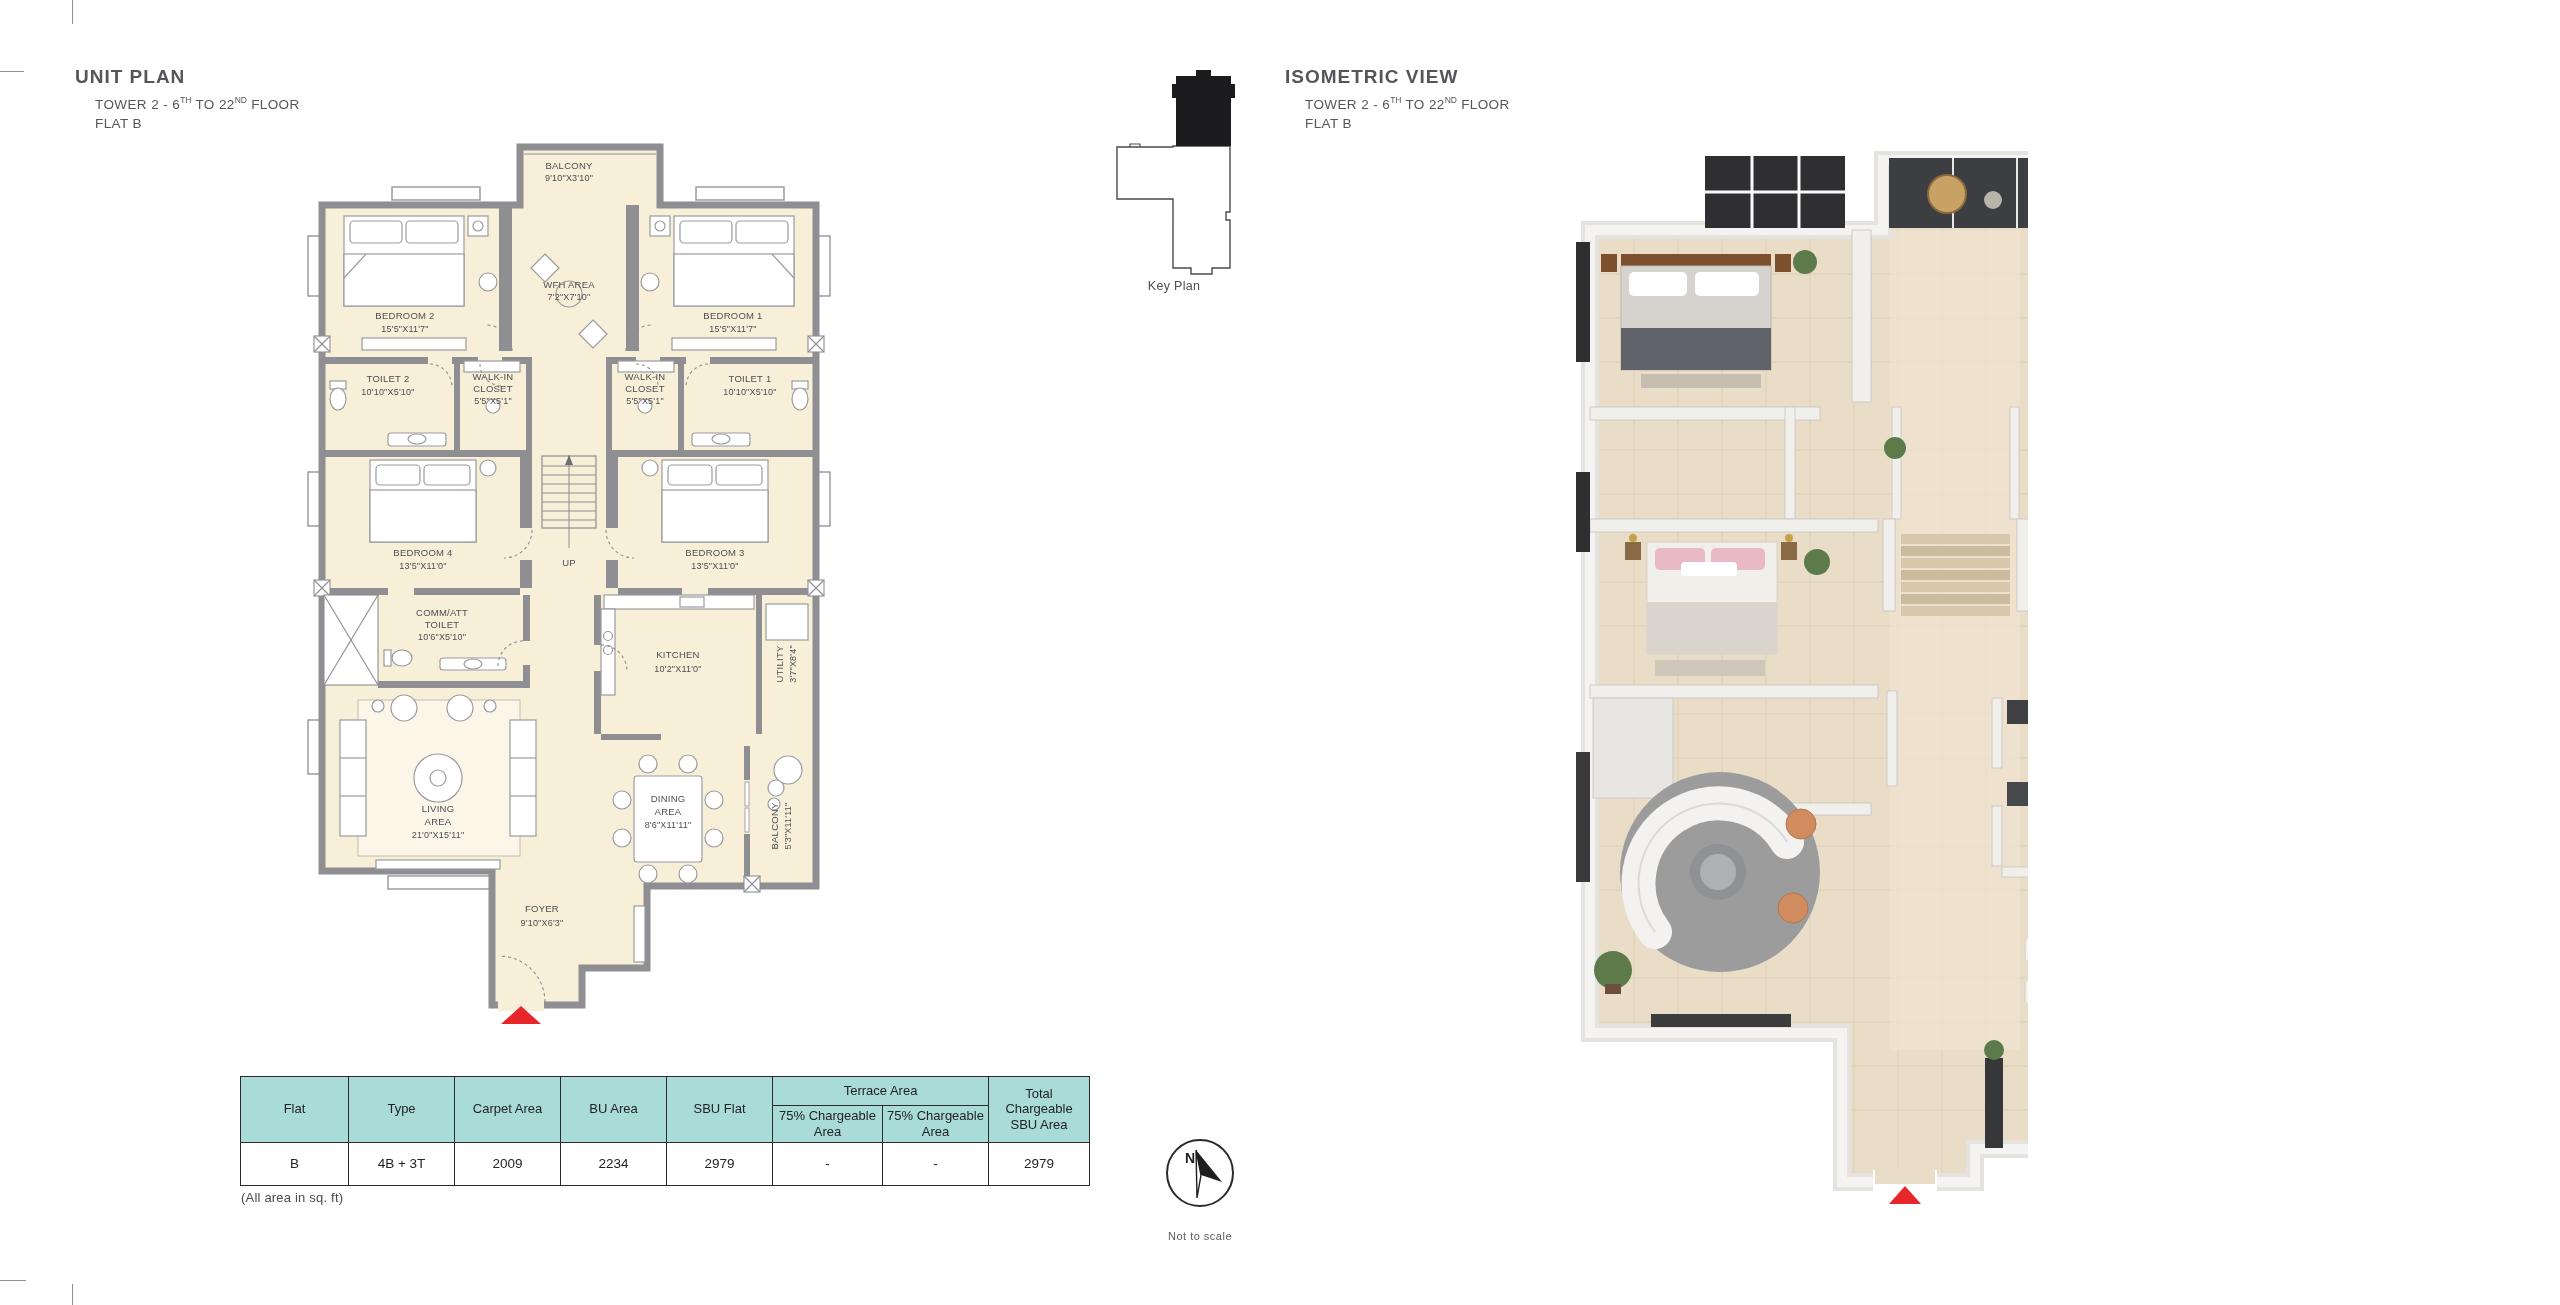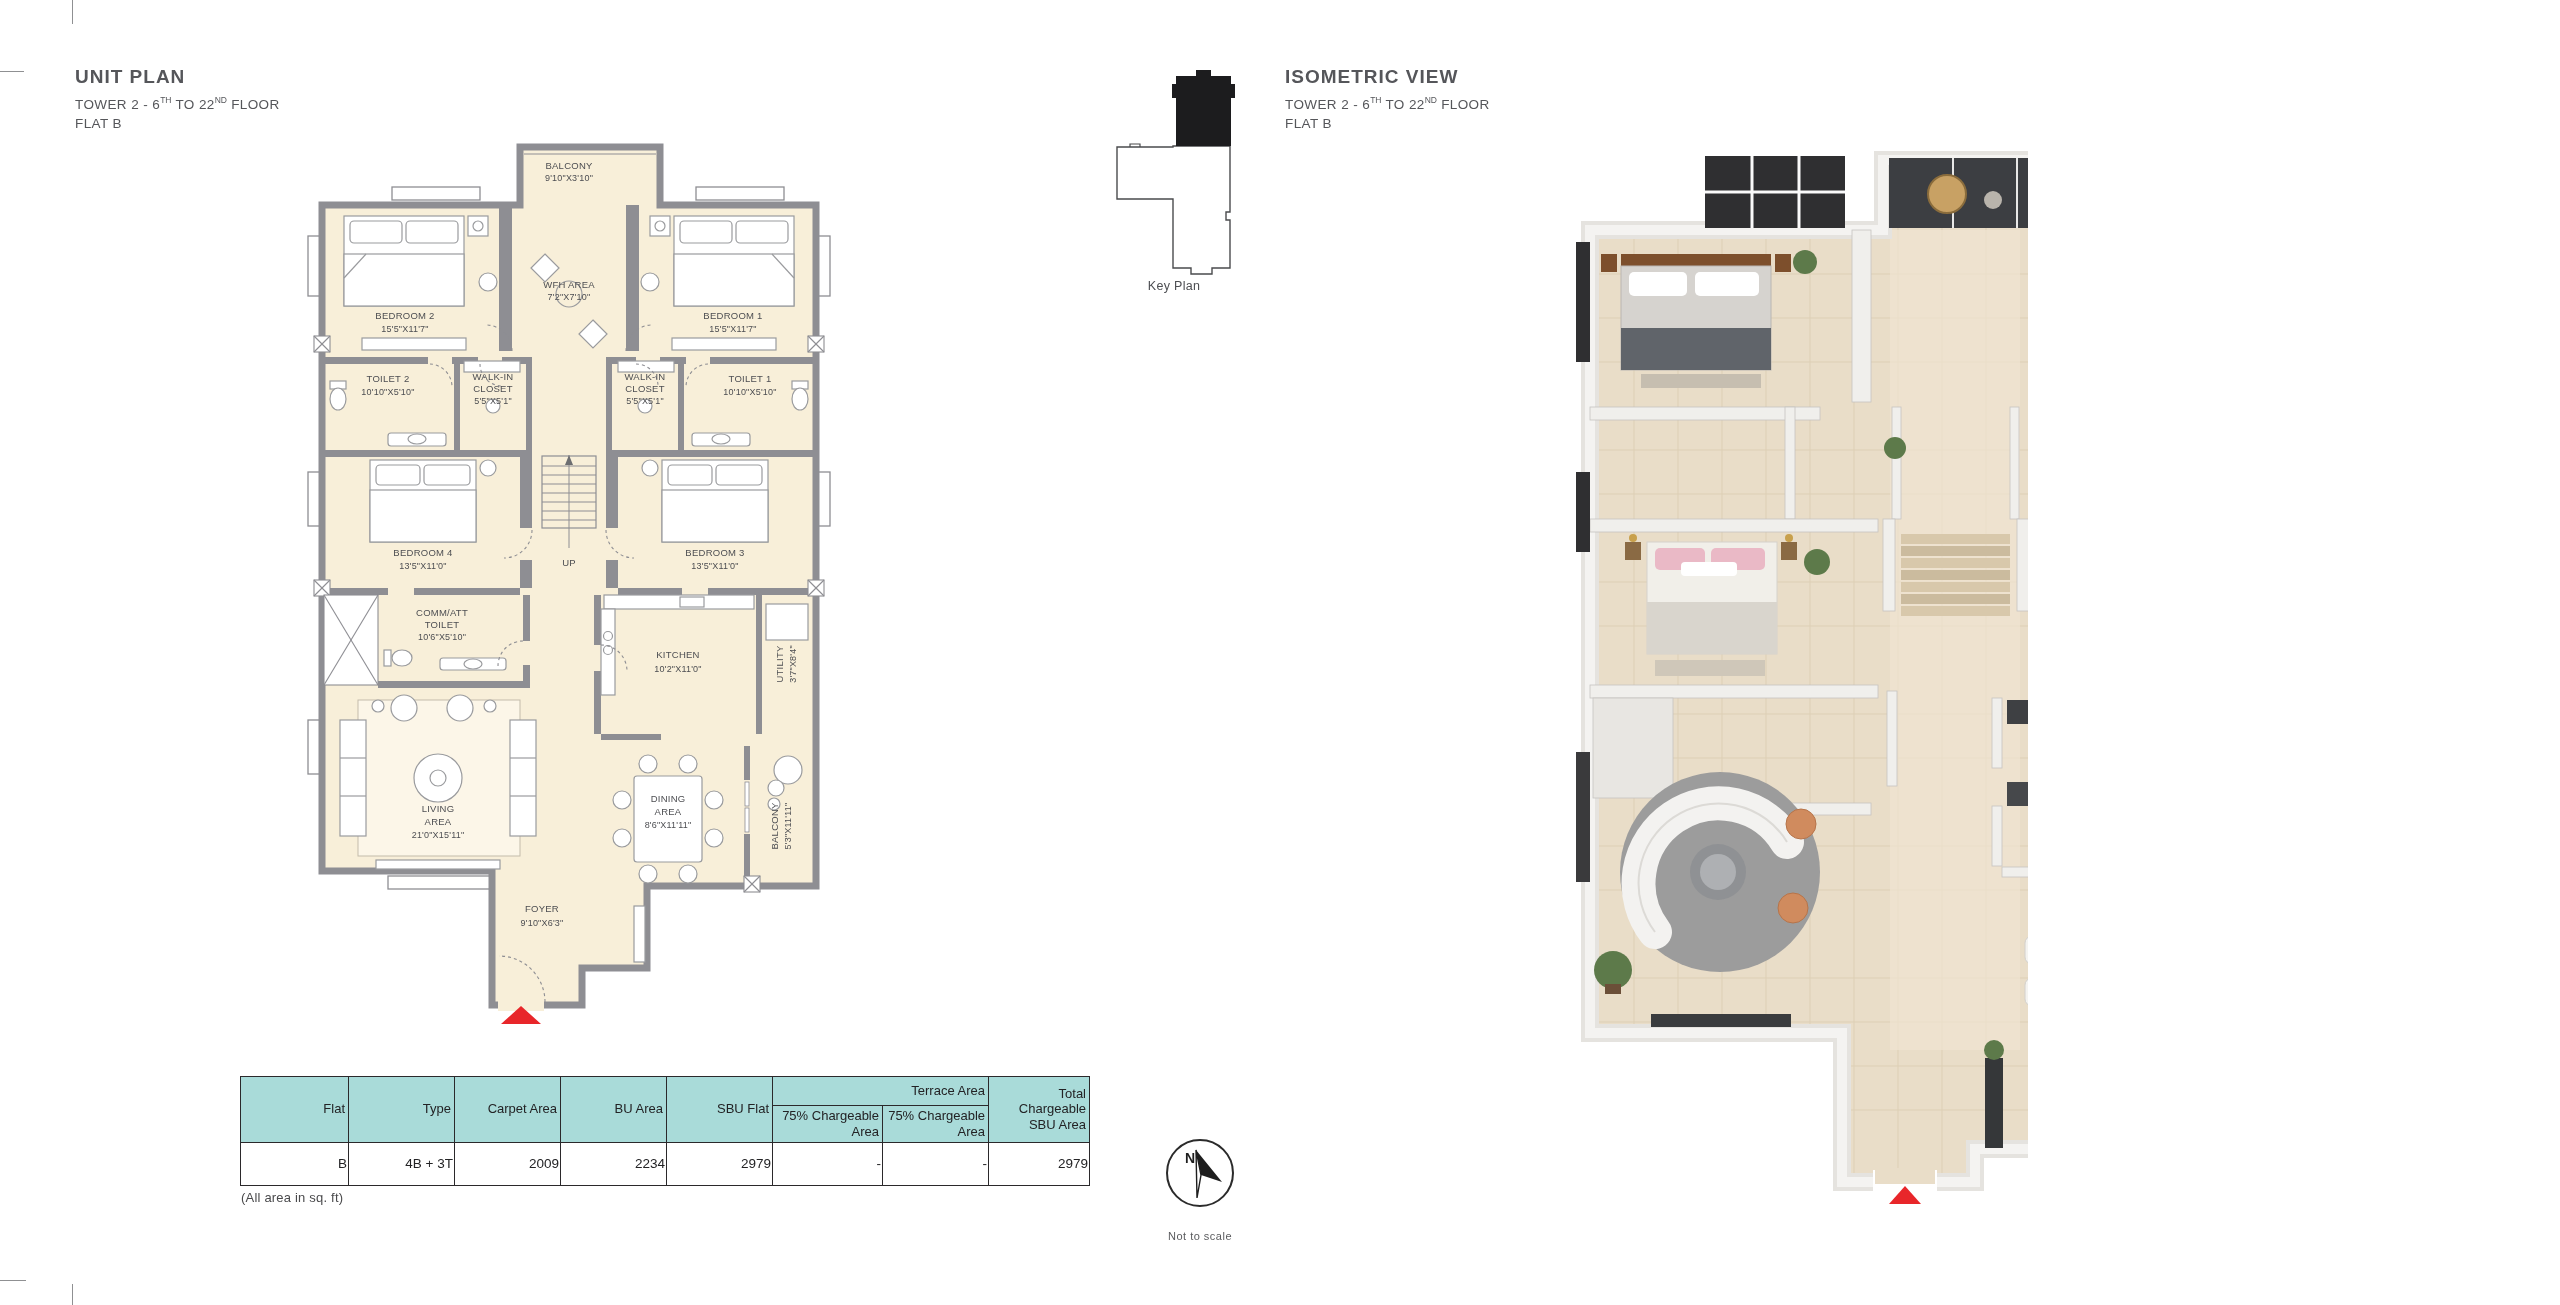--- a/index.html
+++ b/index.html
@@ -3,30 +3,30 @@
 <meta charset="utf-8">
 <style>
   html,body{margin:0;padding:0;background:#ffffff;}
   .page{position:relative;width:2028px;height:1305px;background:#ffffff;overflow:hidden;
         font-family:"Liberation Sans",sans-serif;color:#58595b;}
   
   .crop{position:absolute;background:#8f9092;}
   
   .title-block{position:absolute;}
   .title-block h1{margin:0 0 6px 0;font-size:19px;font-weight:600;letter-spacing:1px;color:#55565a;}
-  .title-block .sub{font-size:13.5px;letter-spacing:.4px;line-height:1.45;color:#55565a;font-weight:500;}
+  .title-block .sub{font-size:13.5px;letter-spacing:.4px;line-height:1.45;color:#55565a;font-weight:500;margin-left:20px;}
   .title-block sup{font-size:8.5px;letter-spacing:0;}
   
   .rlabel{font-family:"Liberation Sans",sans-serif;font-size:9.5px;fill:#4d4e52;letter-spacing:.25px;font-weight:500;}
   .rdims{font-family:"Liberation Sans",sans-serif;font-size:9px;fill:#4d4e52;letter-spacing:.2px;}
   .kp-label{font-family:"Liberation Sans",sans-serif;font-size:12.5px;fill:#4e4f53;letter-spacing:.3px;}
   
   .table-wrap{position:absolute;left:240px;top:1076px;}
   table.area-table{border-collapse:collapse;table-layout:fixed;width:849px;}
-  .area-table th,.area-table td{border:1.4px solid #2b292b;text-align:right;vertical-align:middle;
+  .area-table th,.area-table td{border:1.4px solid #2b292b;text-align:center;vertical-align:middle;
      font-family:"Liberation Sans",sans-serif;color:#232325;}
   .area-table th{background:#a9dbd9;font-size:13px;font-weight:500;padding:2px 3px;line-height:1.22;}
   .area-table td{background:#ffffff;font-size:13.5px;height:40px;font-weight:400;}
   .area-table tr.grp th{height:24px;}
   .footnote{margin:4px 0 0 1px;font-size:13px;color:#4a4a4c;letter-spacing:.2px;}
   .compass-wrap{position:absolute;left:1152px;top:1130px;width:96px;text-align:center;}
   .compass-note{margin-top:14px;font-size:11px;color:#5a5b5e;letter-spacing:.5px;}
   svg{display:block;}
 </style>
 </head>

